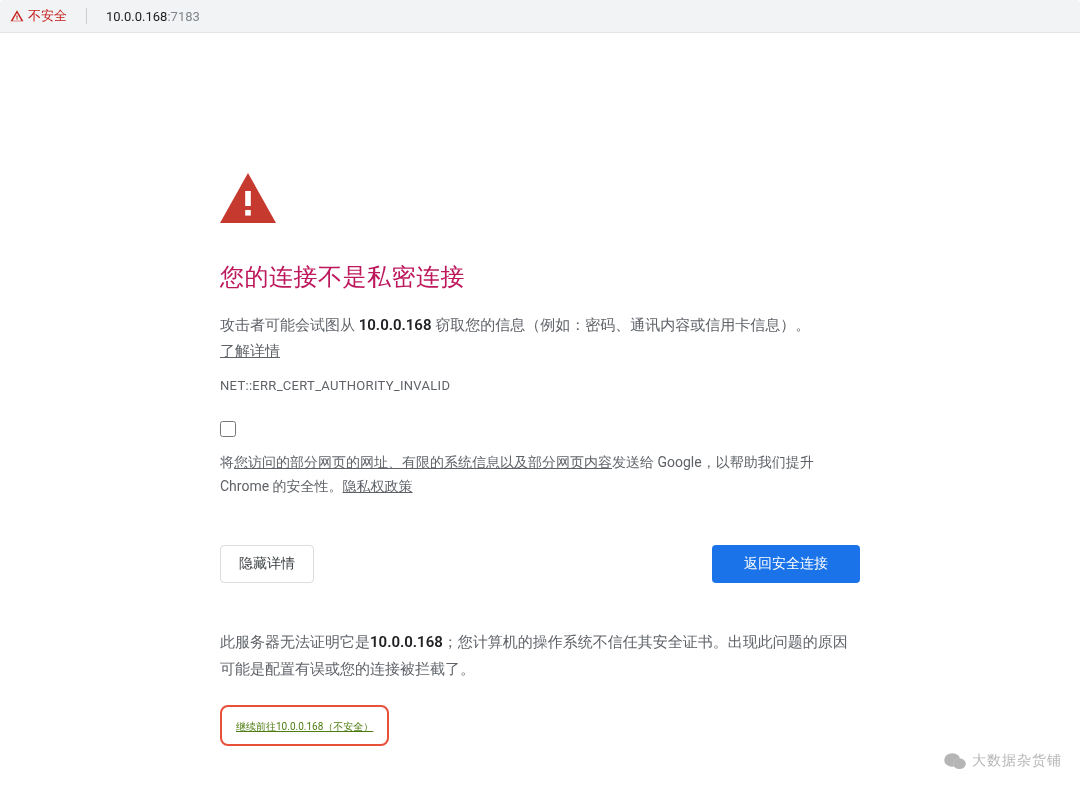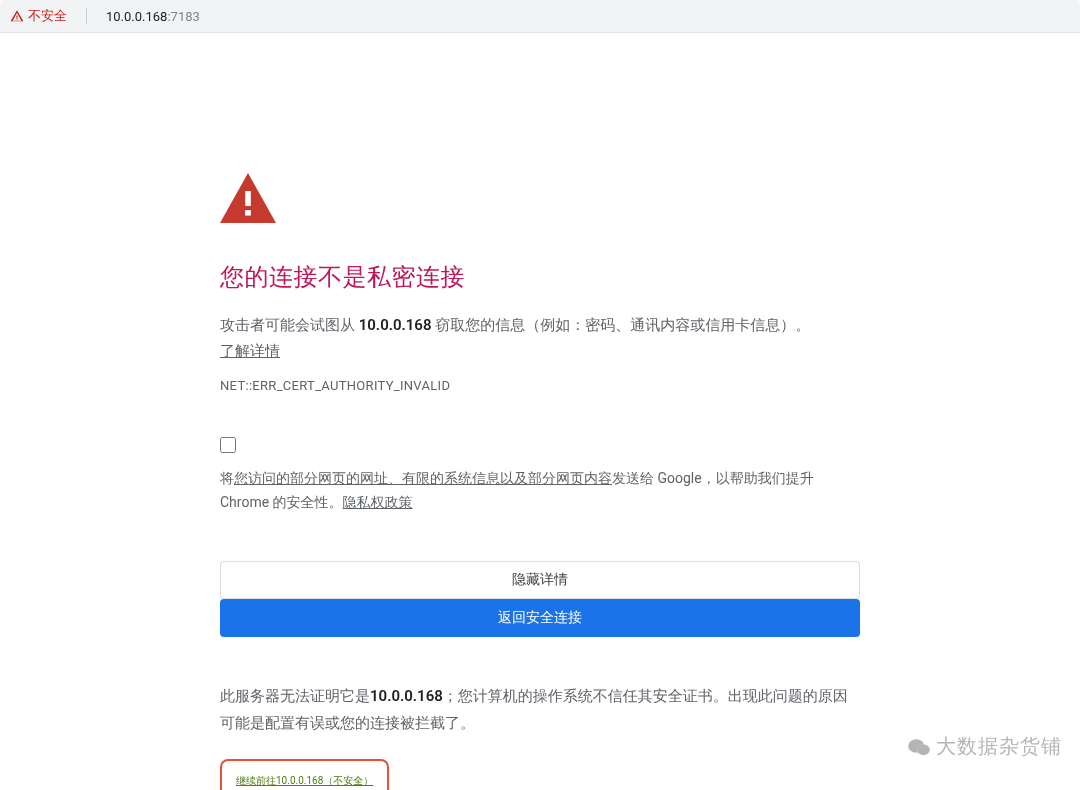--- a/index.html
+++ b/index.html
@@ -11,32 +11,32 @@
   .url-bar .address { color:#202124; }
   .url-bar .address .port { color:#80868b; }
   .warn-tiny { width:14px; height:14px; }
   
   .content { width:640px; margin:140px auto 0 auto; }
   .big-warn { width:56px; height:50px; margin-bottom:34px; }
   h1 { font-size:24px; font-weight:400; color:#be185d; margin-bottom:20px; letter-spacing:0.5px;}
   .para { font-size:15px; color:#5f6368; line-height:1.7; margin-bottom:6px; }
   .para strong { color:#202124; font-weight:600; }
   .underline-link { text-decoration:underline; color:#5f6368; cursor:pointer;text-align:right; }
-  .errcode { font-size:13px; color:#5f6368; margin-top:14px; margin-bottom:40px; letter-spacing:0.3px;}
+  .errcode { font-size:13px; color:#5f6368; margin-top:14px; margin-bottom:24px; letter-spacing:0.3px;}
   .opt-row { display:flex; align-items:flex-start; gap:14px; margin-bottom:46px; font-size:14px; color:#5f6368; line-height:1.7;flex-direction:column;}
   .opt-row input[type=checkbox]{ width:16px; height:16px; margin-top:4px; accent-color:#5f6368;}
-  .btn-row { display:flex; justify-content:space-between; margin-bottom:46px;flex-direction:column; }
+  .btn-row { display:flex; justify-content:space-between; margin-bottom:46px; }
   .btn-secondary { background:#fff; border:1px solid #dadce0; border-radius:4px; padding:9px 18px; font-size:14px; color:#3c4043; cursor:pointer;}
   .btn-primary { background:#1a73e8; border:none; border-radius:4px; padding:10px 32px; font-size:14px; color:#fff; cursor:pointer;}
   .detail-para { font-size:15px; color:#5f6368; line-height:1.8; margin-bottom:22px;}
   .detail-para strong { color:#202124; font-weight:600;}
   .proceed-box { display:inline-block; border:2px solid #e8503a; border-radius:8px; padding:8px 14px 10px 14px; }
   .proceed-link { font-size:10px; color:#4d7c0f; text-decoration:underline; cursor:pointer; }
   
-  .watermark { position:fixed; right:18px; bottom:30px; display:flex; align-items:center; gap:6px; color:rgba(120,120,120,0.55); font-size:20px; font-weight:500; letter-spacing:1px;}
+  .watermark { position:fixed; right:18px; bottom:20px; display:flex; align-items:center; gap:6px; color:rgba(120,120,120,0.55); font-size:14px; font-weight:500; letter-spacing:1px;}
   .watermark .wm-icon { width:22px; height:18px; }
 </style>
 </head>
 <body>
 
 <div class="url-bar">
   <span class="sec-label">
     <svg class="warn-tiny" viewBox="0 0 24 24" fill="#c5221f">
         <path d="M12 2 1 21h22L12 2zm0 5 7.5 13h-15L12 7zm-1 4v4h2v-4h-2zm0 5v2h2v-2h-2z"></path>
       </svg>

